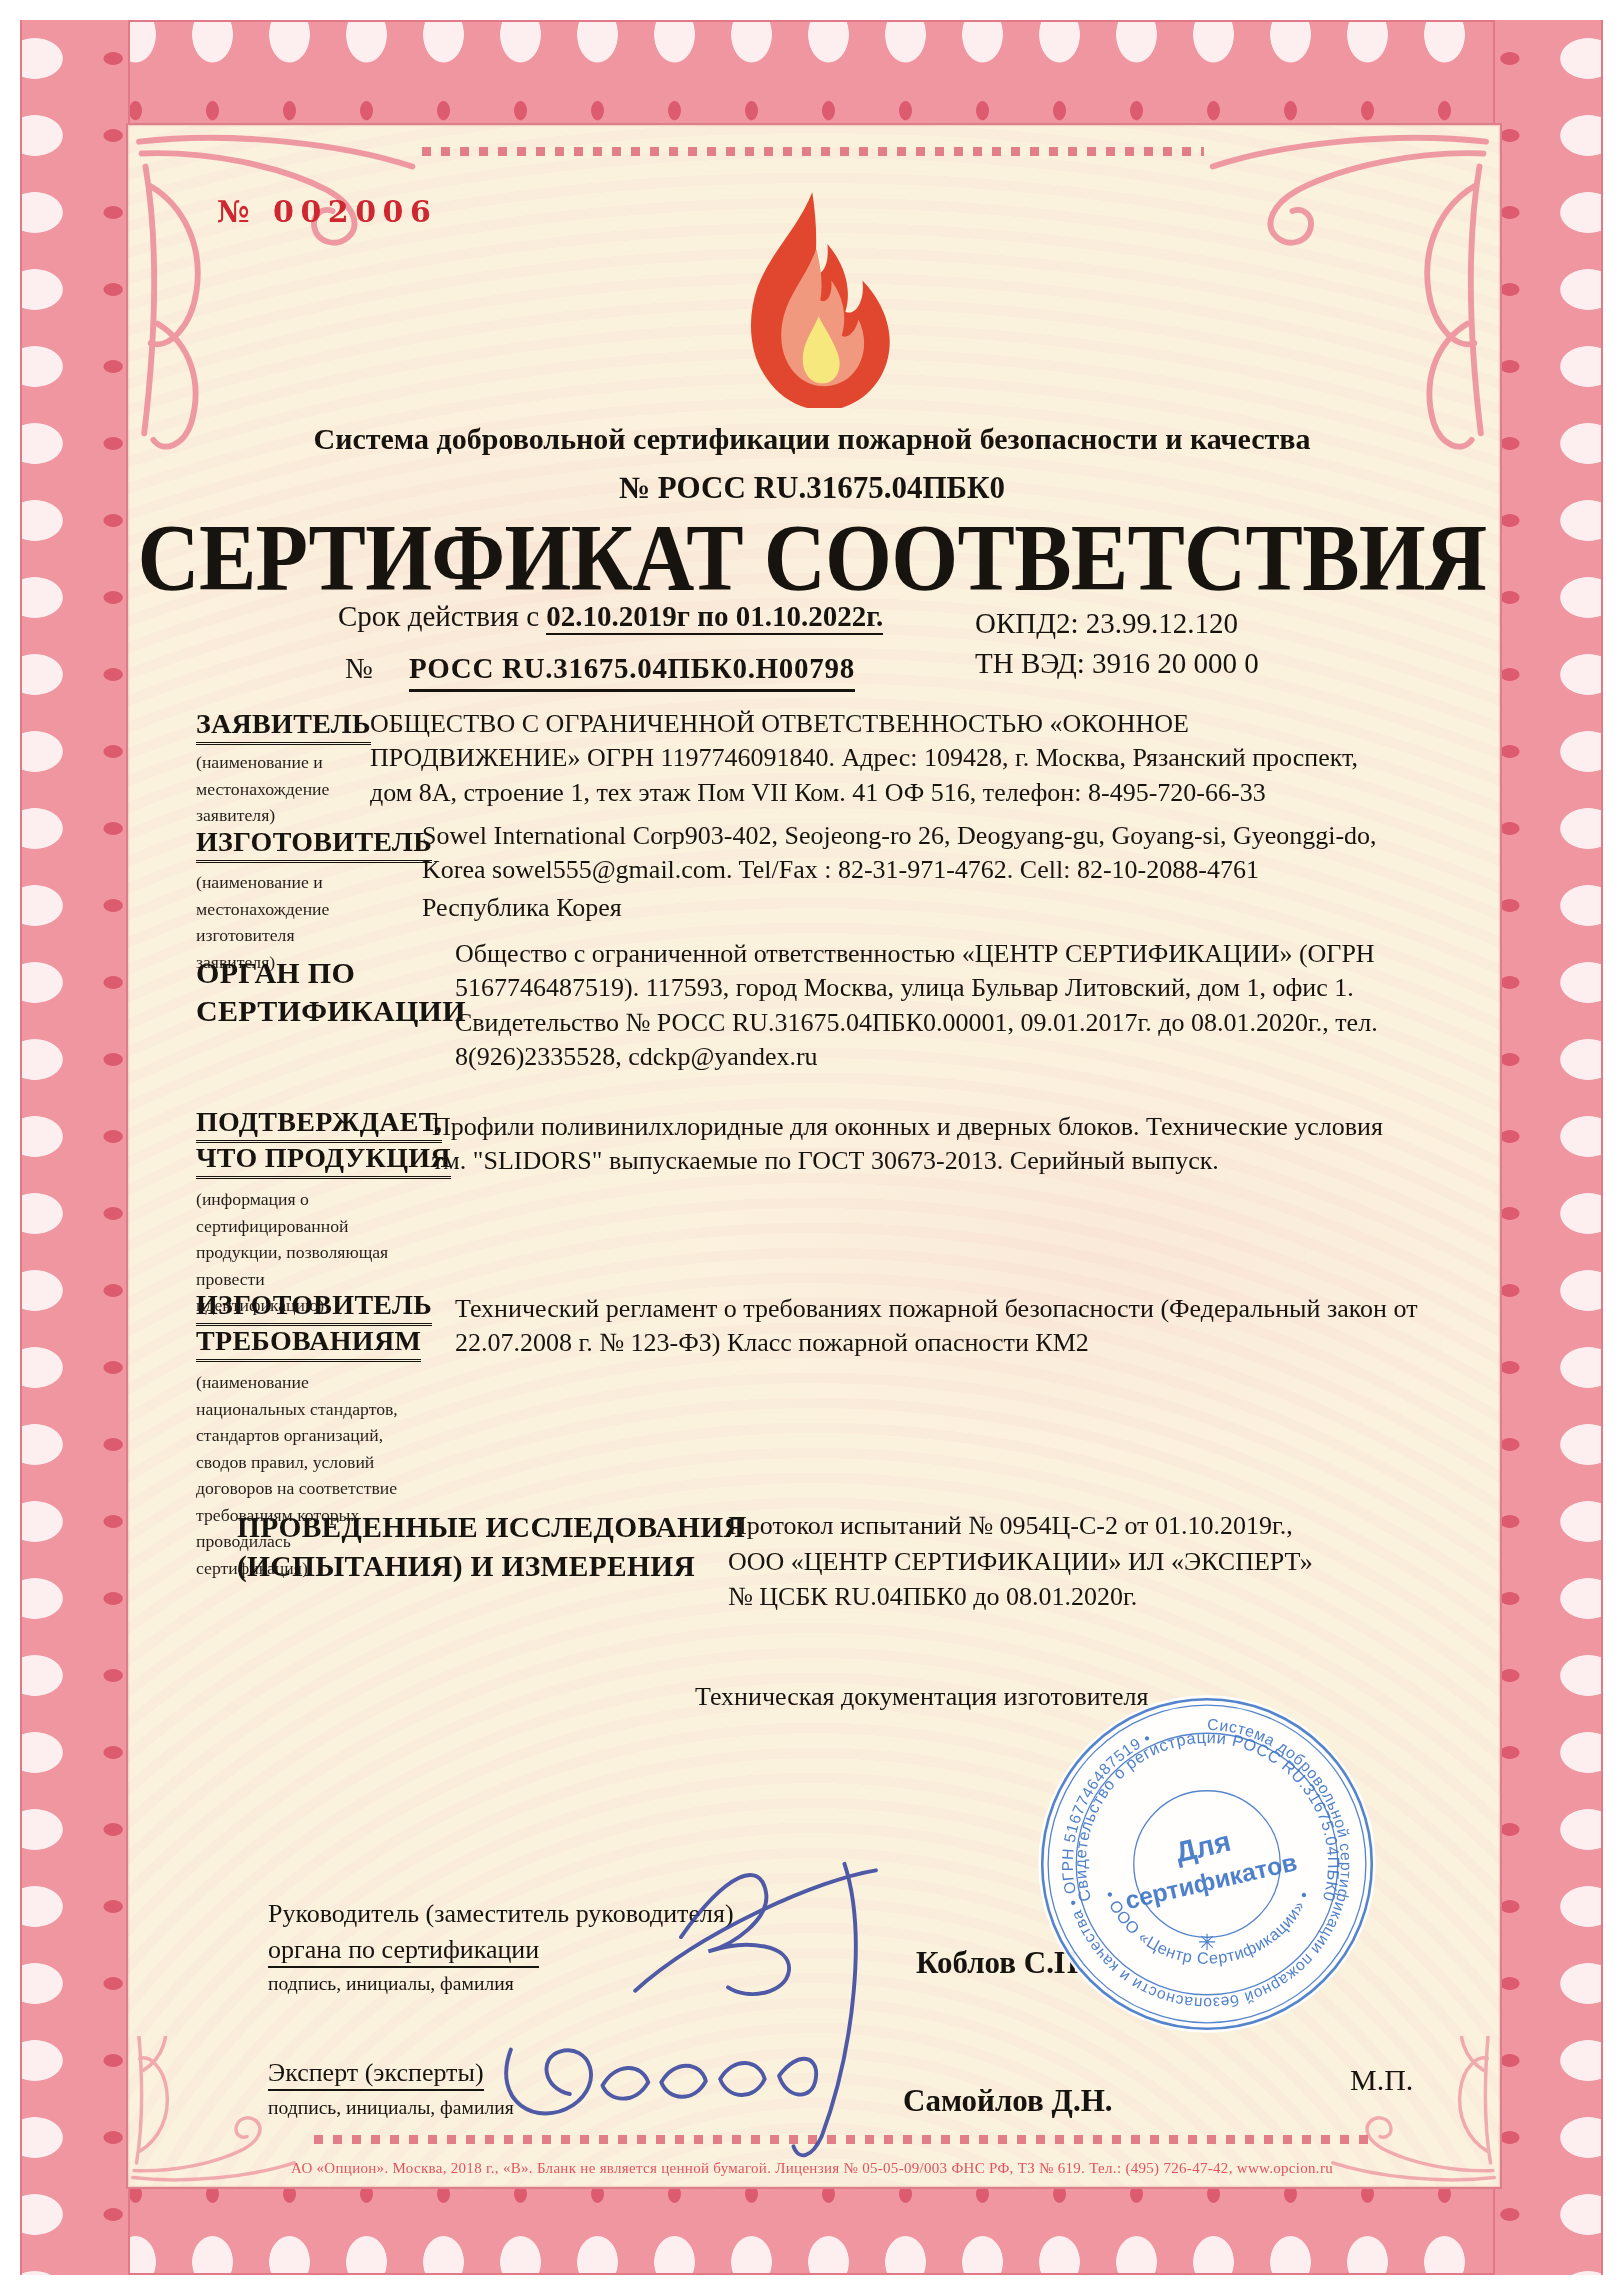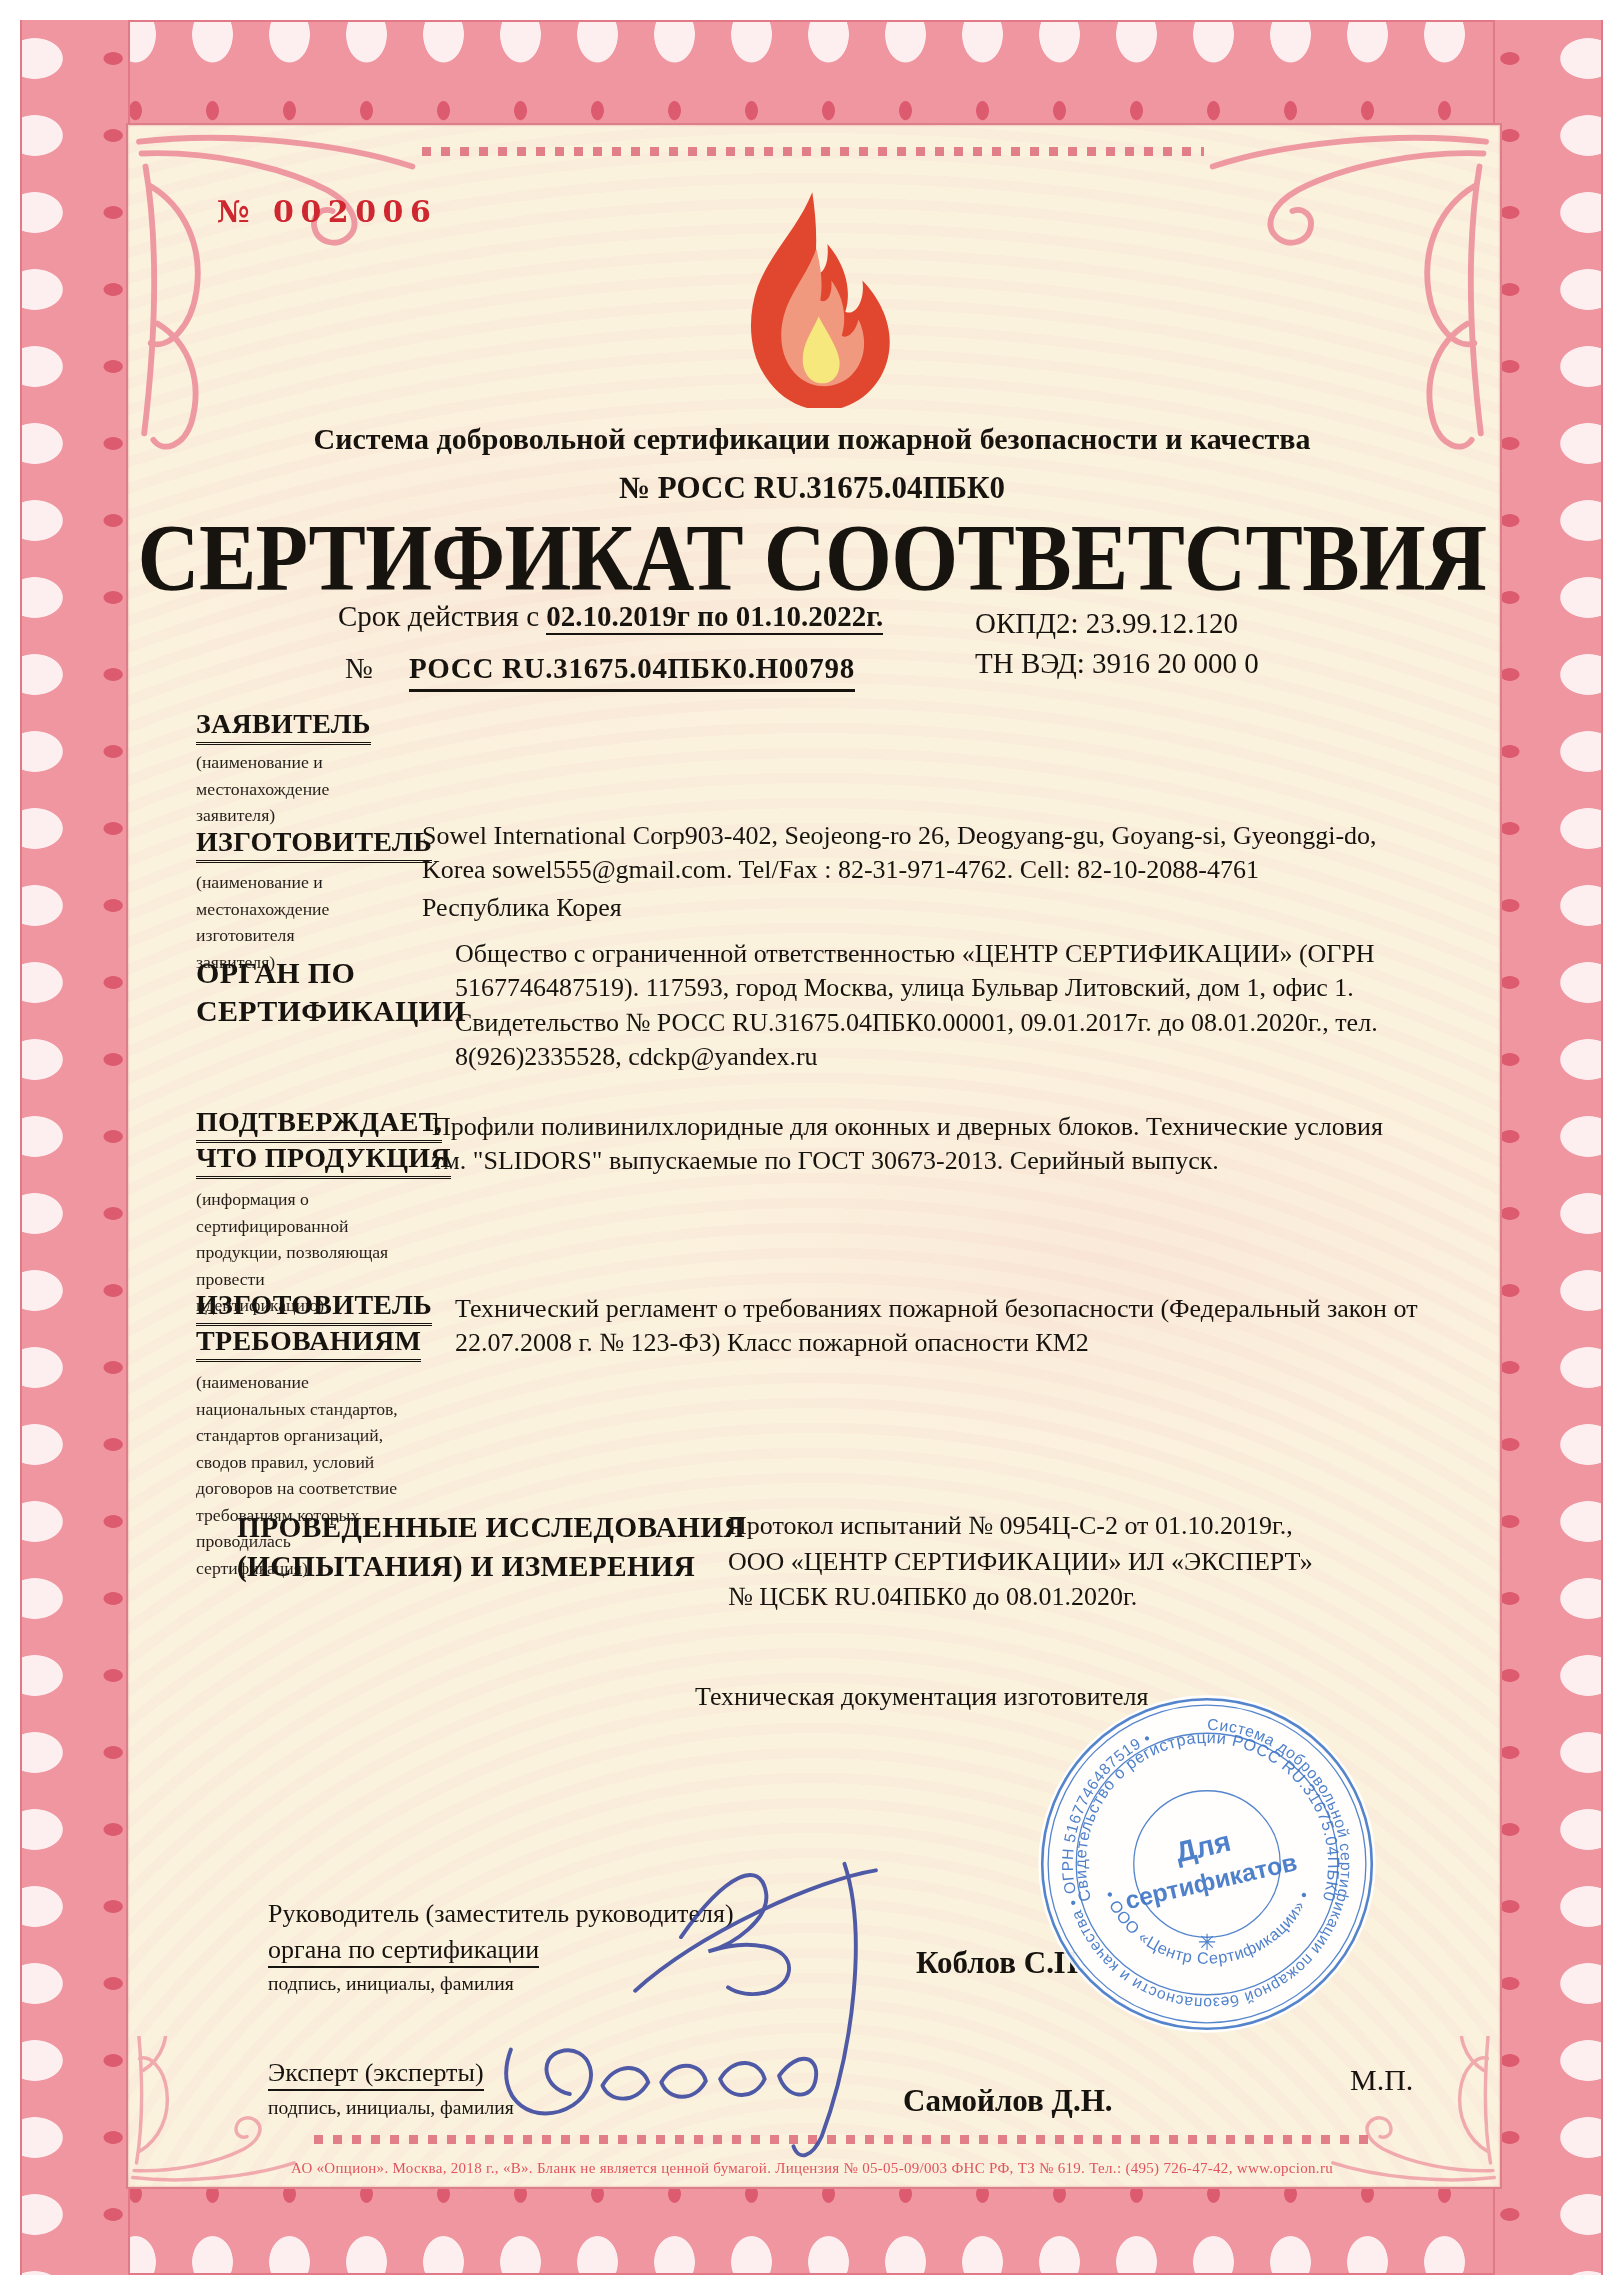--- a/index.html
+++ b/index.html
@@ -129,20 +129,21 @@
   </div>
   <div class="txt h-row" style="left:975px;top:607px">ОКПД2: 23.99.12.120</div>
   <div class="txt h-row" style="left:975px;top:647px">ТН ВЭД: 3916 20 000 0</div>
   <div class="txt h-row" style="left:345px;top:652px">
     <span>№</span>&nbsp;&nbsp;&nbsp;&nbsp;
     <span class="reg-num">РОСС RU.31675.04ПБК0.Н00798</span>
   </div>
 
   <div class="txt sec-label u" style="left:196px;top:708px">ЗАЯВИТЕЛЬ</div>
   <div class="txt sec-sub" style="left:196px;top:749px;width:154px">(наименование и местонахождение заявителя)</div>
+  <div class="txt sec-body" style="left:370px;top:707px;width:1028px">ОБЩЕСТВО С ОГРАНИЧЕННОЙ ОТВЕТСТВЕННОСТЬЮ «ОКОННОЕ ПРОДВИЖЕНИЕ» ОГРН 1197746091840. Адрес: 109428, г. Москва, Рязанский проспект, дом 8А, строение 1, тех этаж Пом VII Ком. 41 ОФ 516, телефон: 8-495-720-66-33</div>
 
   <div class="txt sec-label u" style="left:196px;top:826px">ИЗГОТОВИТЕЛЬ</div>
   <div class="txt sec-sub" style="left:196px;top:869px;width:164px">(наименование и местонахождение изготовителя заявителя)</div>
   <div class="txt sec-body" style="left:422px;top:819px;width:988px">Sowel International Corp903-402, Seojeong-ro 26, Deogyang-gu, Goyang-si, Gyeonggi-do, Korea sowel555@gmail.com. Tel/Fax : 82-31-971-4762. Cell: 82-10-2088-4761</div>
   <div class="txt sec-body" style="left:422px;top:891px">Республика Корея</div>
 
   <div class="txt sec-label" style="left:196px;top:956px;font-size:30px">ОРГАН ПО</div>
   <div class="txt sec-label" style="left:196px;top:994px;font-size:30px">СЕРТИФИКАЦИИ</div>
   <div class="txt sec-body" style="left:455px;top:937px;width:965px">Общество с ограниченной ответственностью «ЦЕНТР СЕРТИФИКАЦИИ» (ОГРН 5167746487519). 117593, город Москва, улица Бульвар Литовский, дом 1, офис 1. Свидетельство № РОСС RU.31675.04ПБК0.00001, 09.01.2017г. до 08.01.2020г., тел. 8(926)2335528, cdckp@yandex.ru</div>
 

